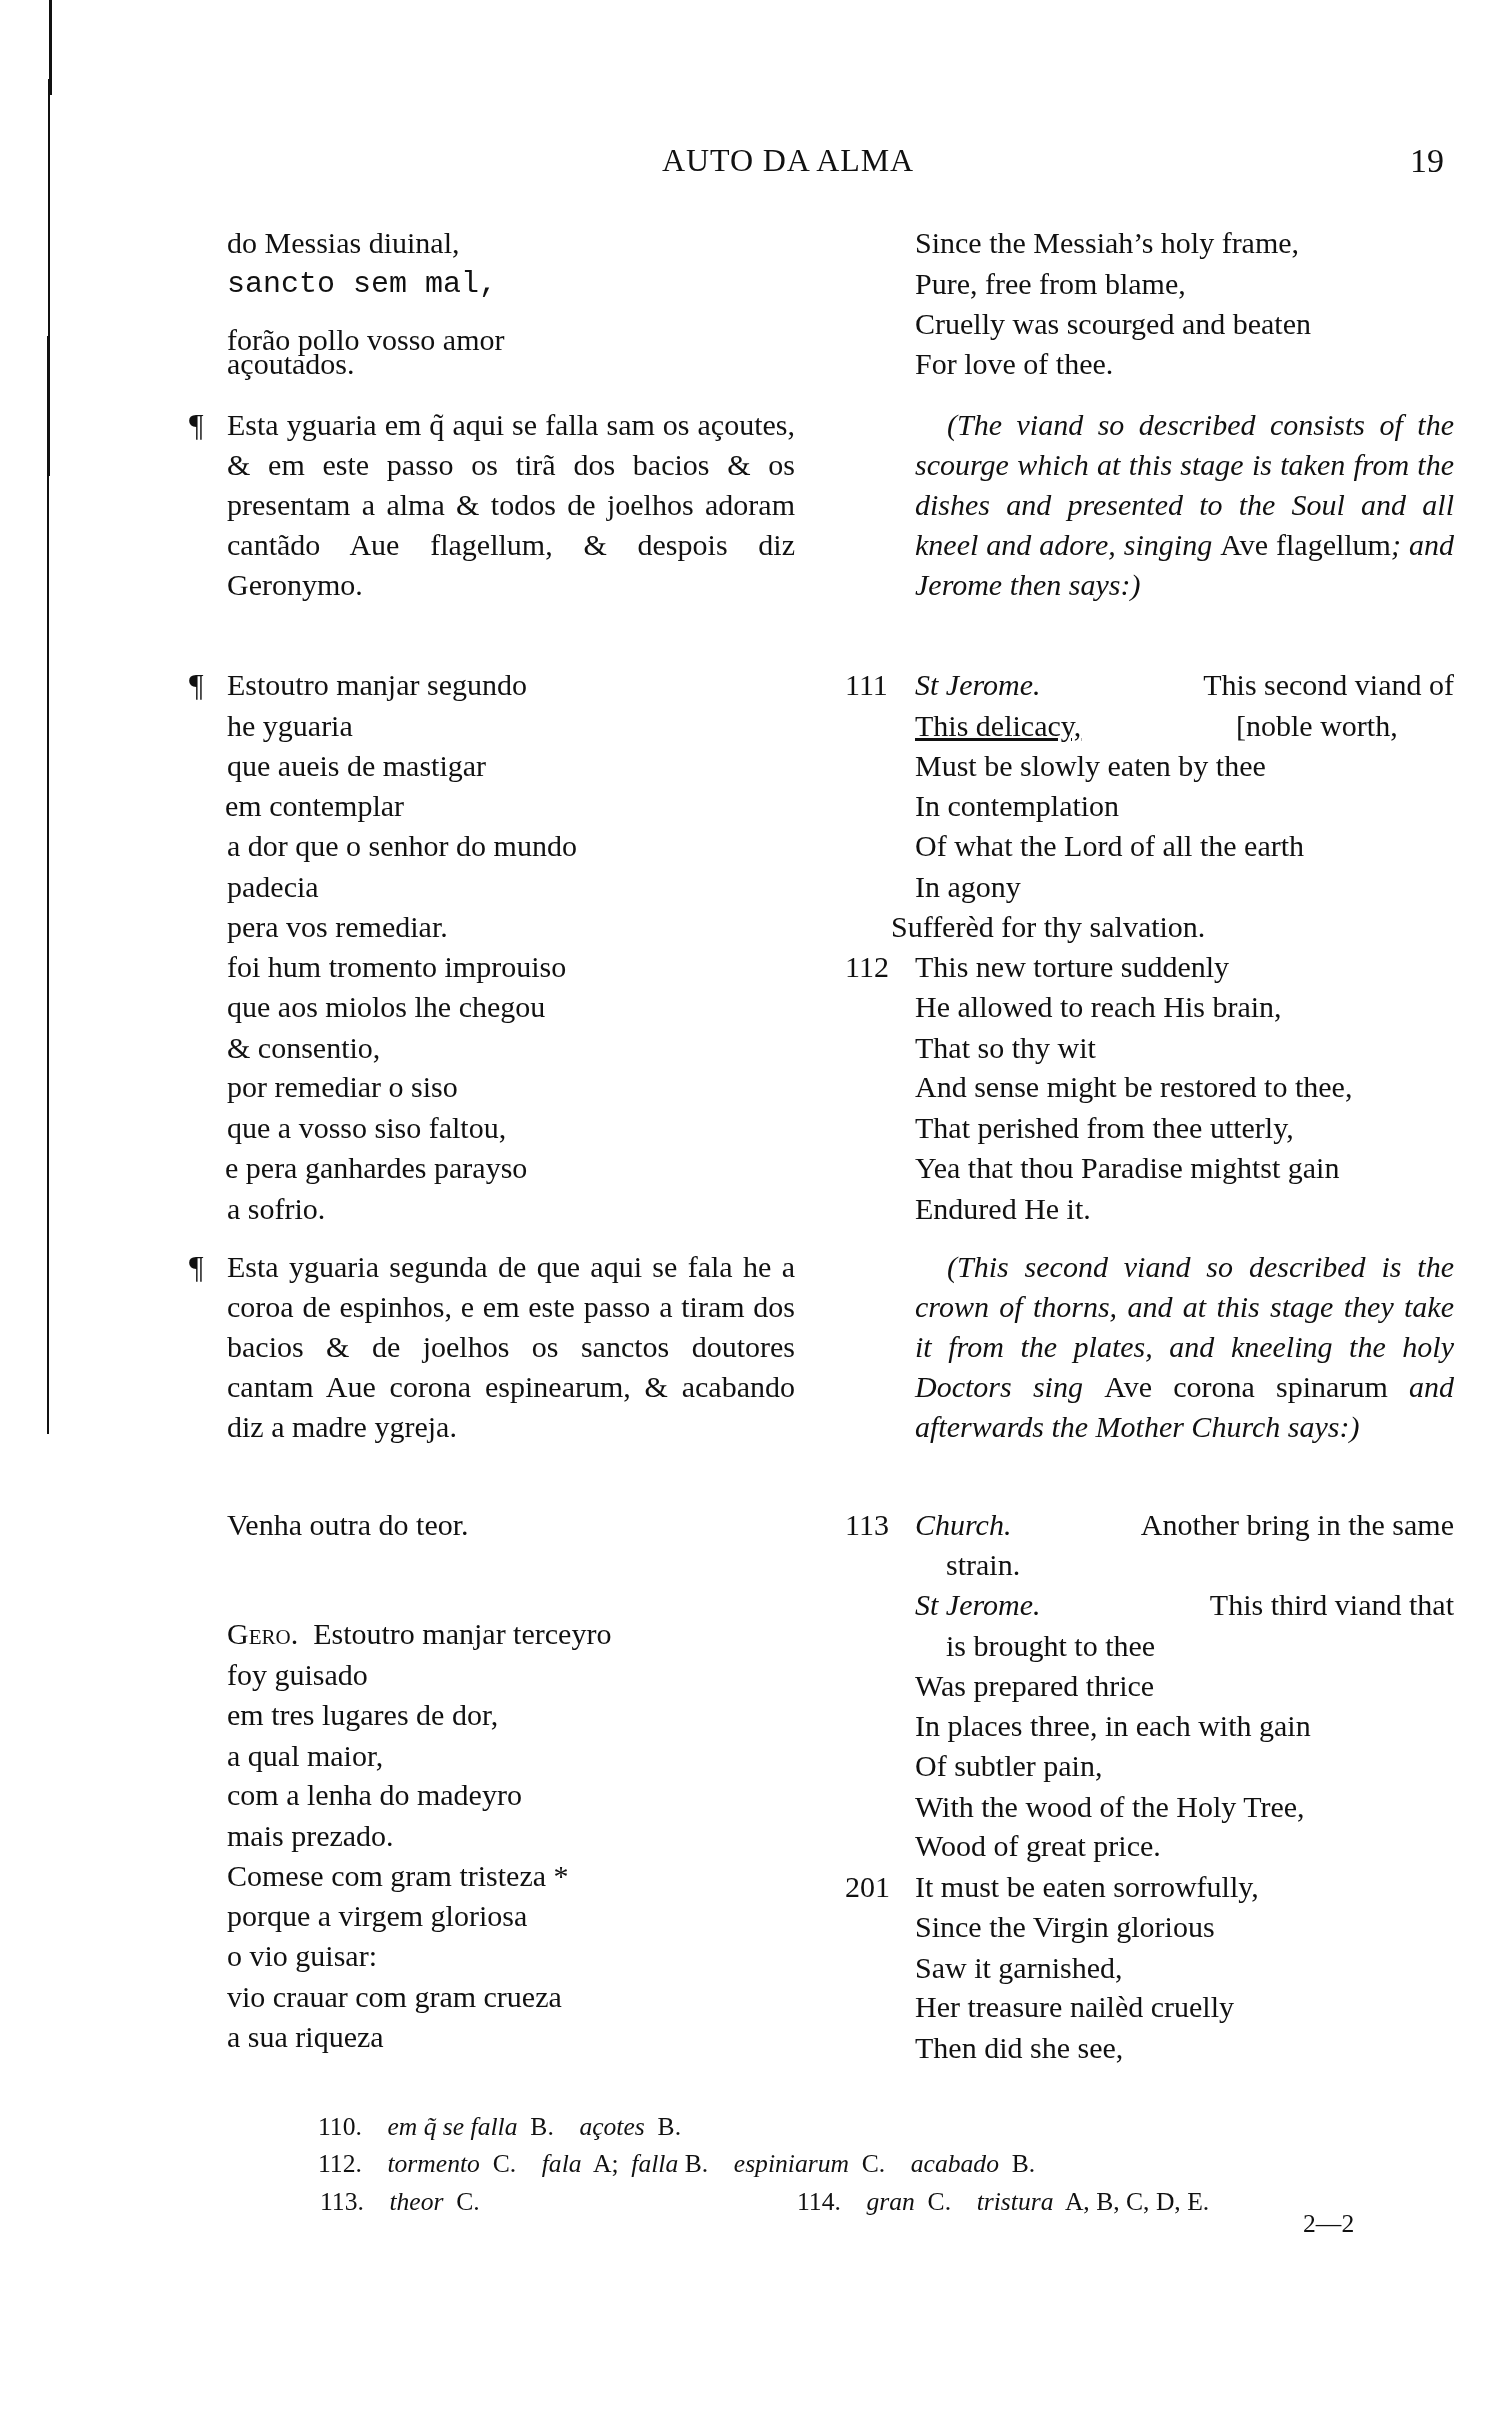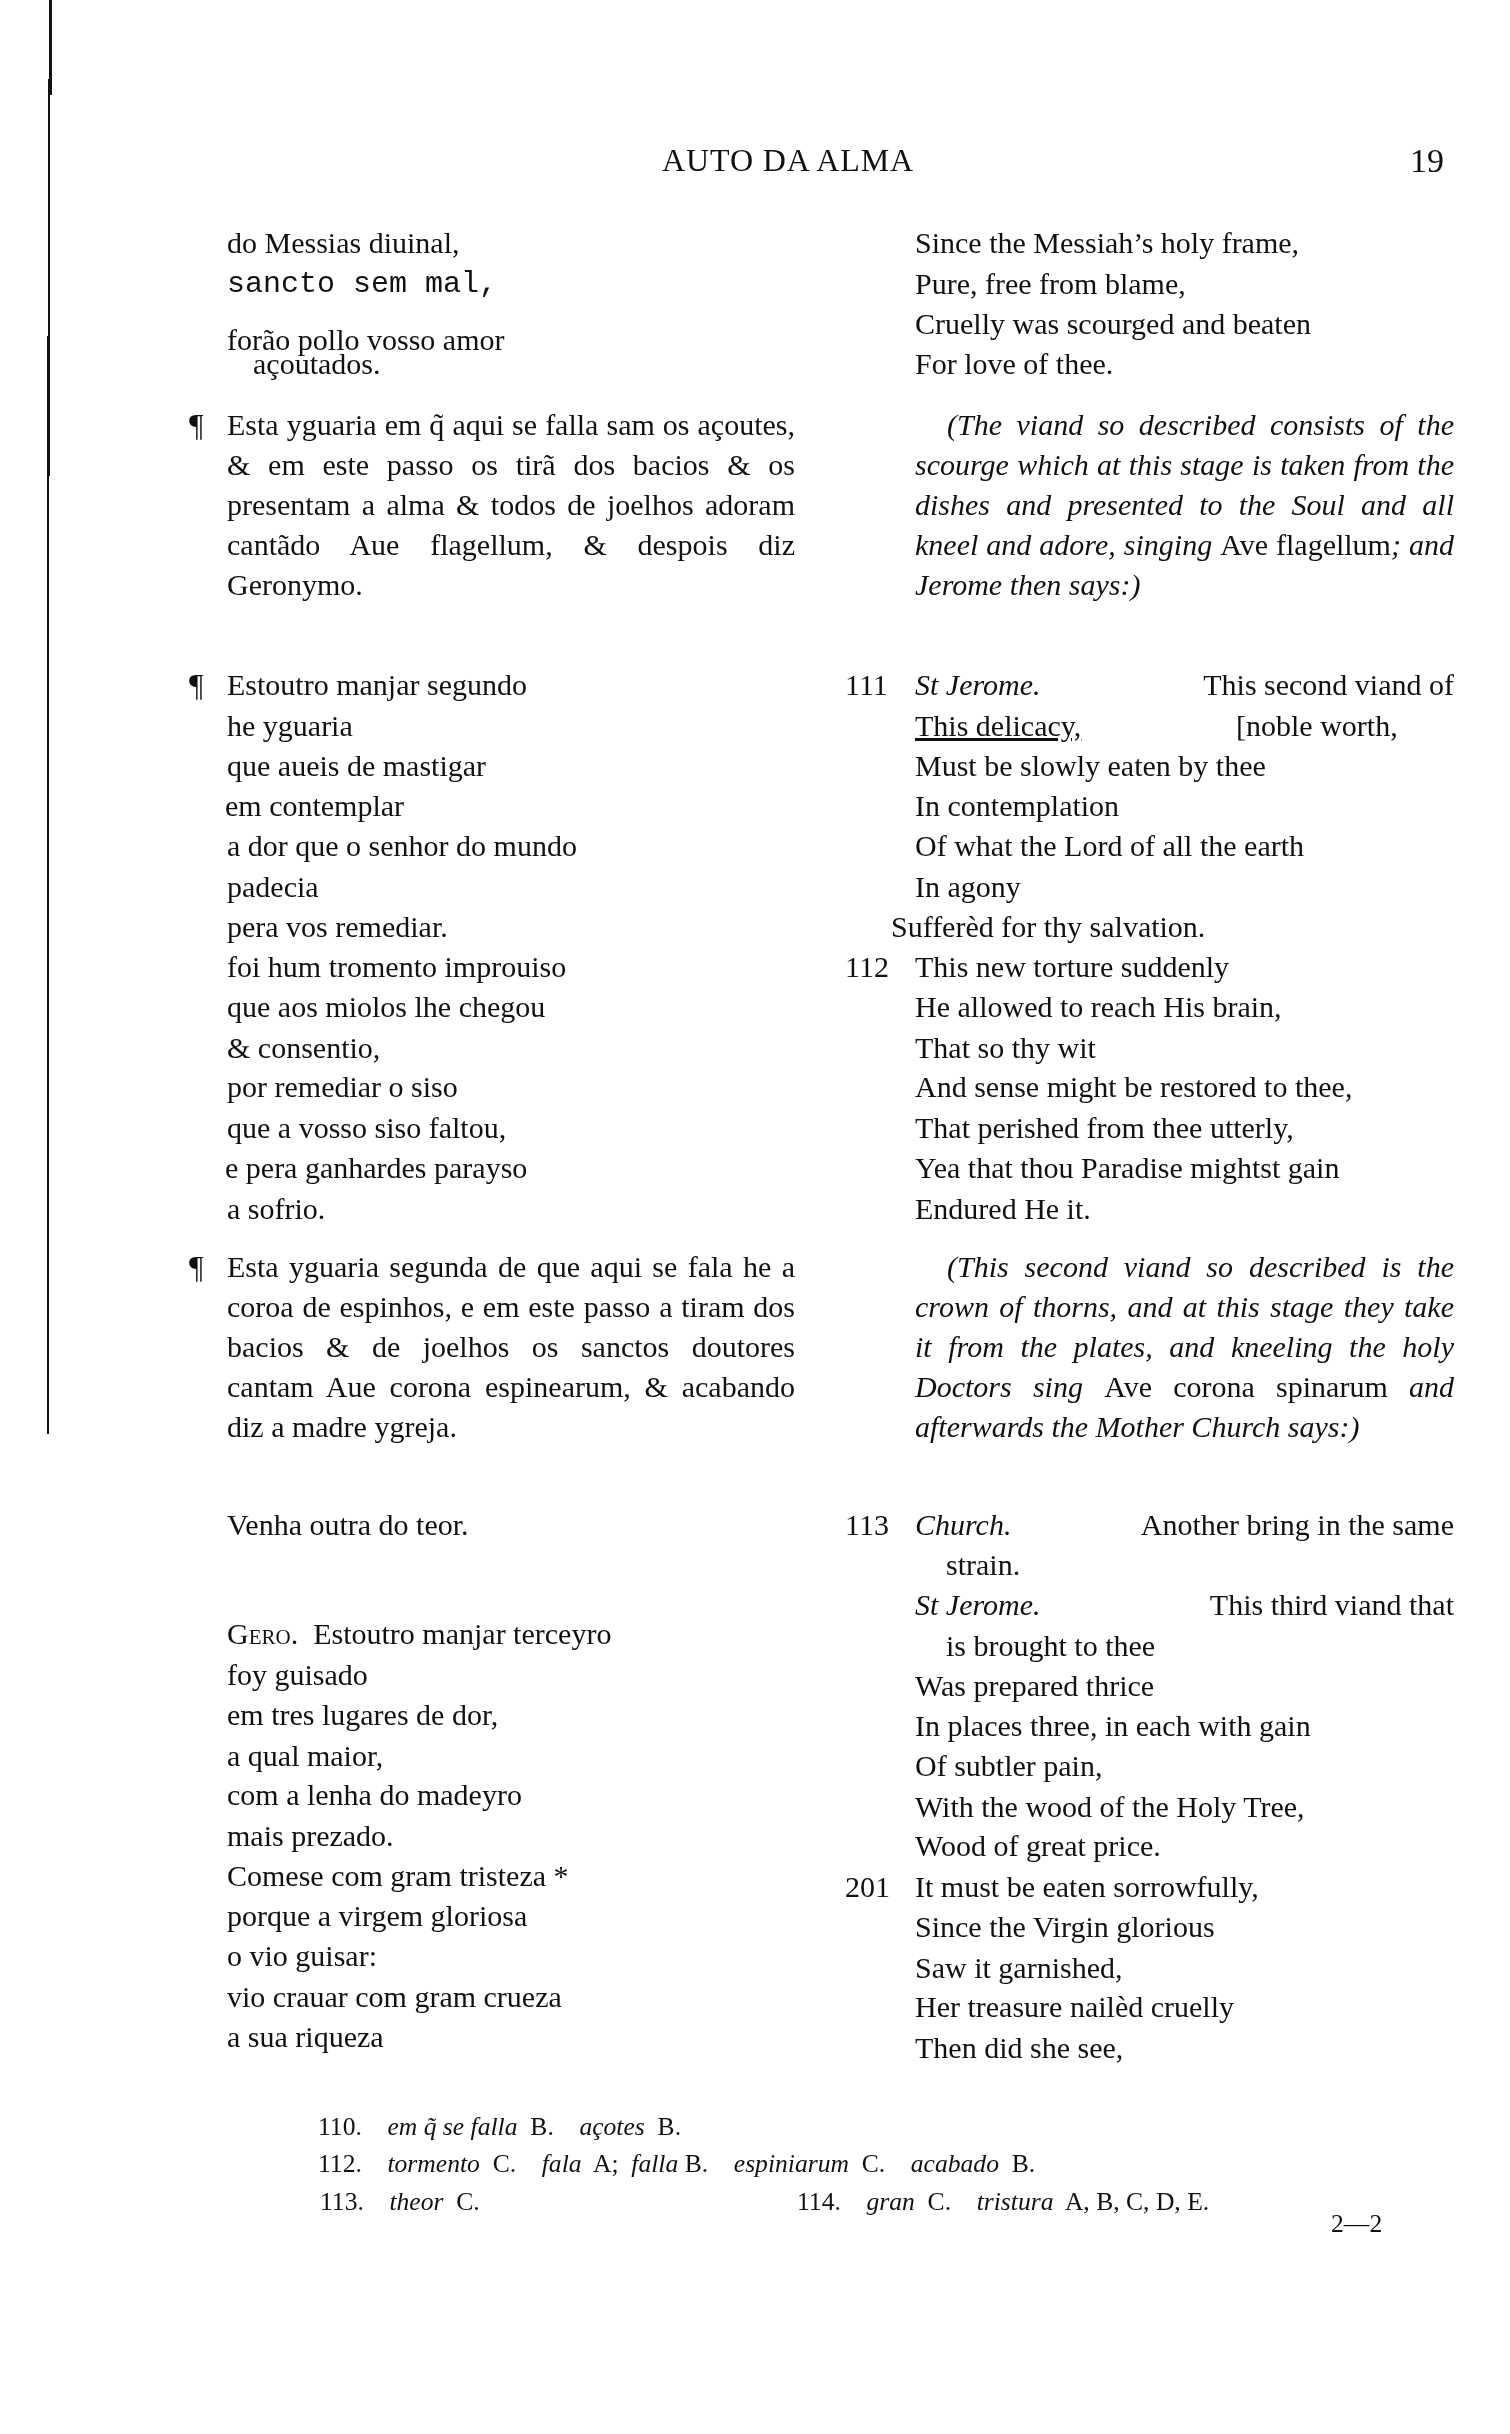--- a/index.html
+++ b/index.html
@@ -24,21 +24,21 @@
 <div class="scan-line" style="left:48px; top:79px; height:397px;"></div>
 <div class="scan-line" style="left:47px; top:336px; height:1098px;"></div>
 
 <div class="hdr-title">AUTO DA ALMA</div>
 <div class="hdr-num">19</div>
 
 <div>
   <div class="line" style="left:227px; top:223px;">do Messias diuinal,</div>
   <div class="line" style="left:227px; top:264px;font-family:Liberation Mono, monospace;">sancto sem mal,</div>
   <div class="line" style="left:227px; top:292px;margin-top:28px;">forão pollo vosso amor</div>
-  <div class="line" style="left:227px; top:344px;margin-left:26px;">açoutados.</div>
+  <div class="line" style="left:227px; top:344px;">açoutados.</div>
 
   <div class="pil" style="left:189px; top:405px;">¶</div>
   <div class="just" style="left:227px; top:405px; width:568px;">Esta yguaria em q̃ aqui se falla sam os açoutes, &amp; em este passo os tirã dos bacios &amp; os presentam a alma &amp; todos de joelhos adoram cantãdo Aue flagellum, &amp; despois diz Geronymo.</div>
 
   <div class="pil" style="left:189px; top:665px;">¶</div>
   <div class="line" style="left:227px; top:665px;">Estoutro manjar segundo</div>
   <div class="line" style="left:227px; top:706px;">he yguaria</div>
   <div class="line" style="left:227px; top:746px;">que aueis de mastigar</div>
   <div class="line" style="left:225px; top:786px;">em contemplar</div>
   <div class="line" style="left:227px; top:826px;">a dor que o senhor do mundo</div>
@@ -158,15 +158,15 @@
     <span class="it">theor</span>&nbsp;
     <span>C.</span>
   </div>
   <div class="fn" style="left:797px; top:2185px;">
     <span>114.</span>&nbsp;&nbsp;&nbsp;
     <span class="it">gran</span>&nbsp;
     <span>C.</span>&nbsp;&nbsp;&nbsp;
     <span class="it">tristura</span>&nbsp;
     <span>A, B, C, D, E.</span>
   </div>
-  <div class="sig" style="left:1303px; top:2209px;margin-left:28px;">2—2</div>
+  <div class="sig" style="left:1303px; top:2209px;">2—2</div>
 </div>
 
 
 </body></html>

